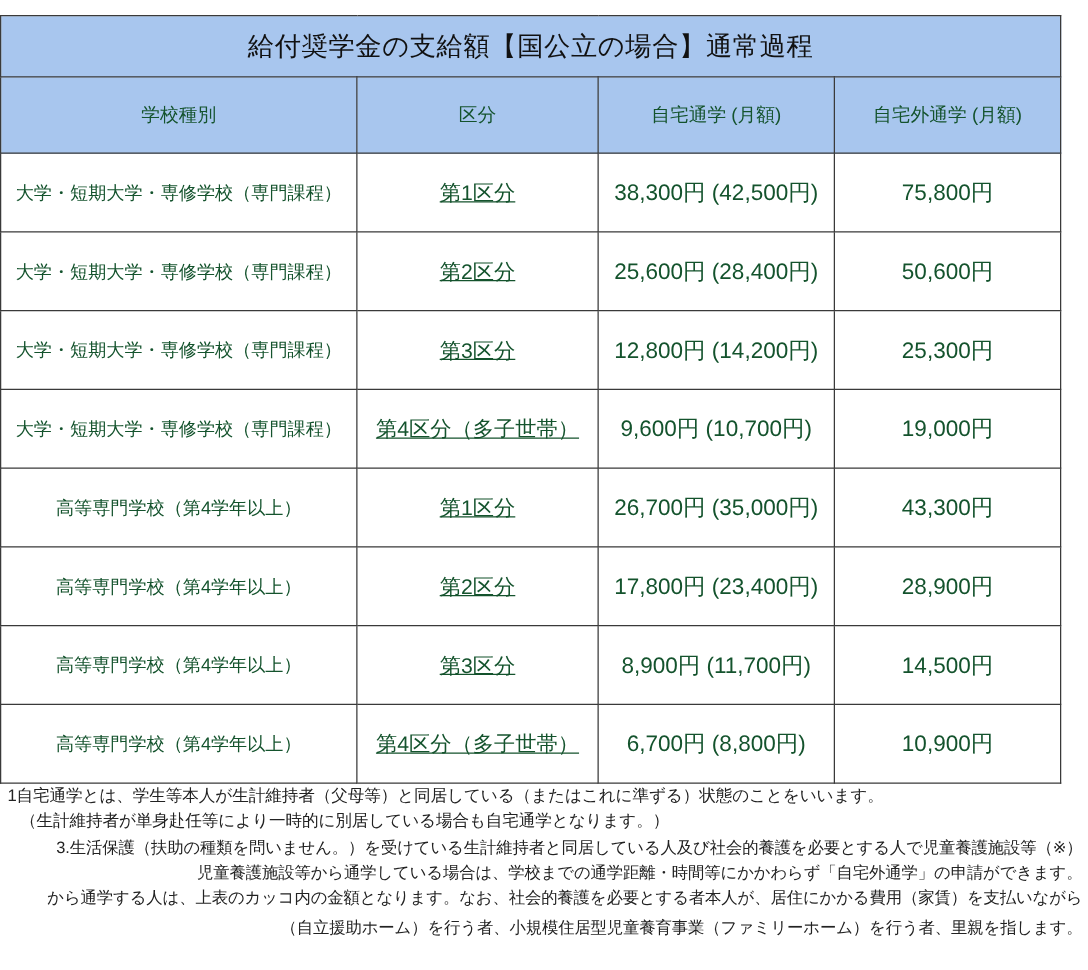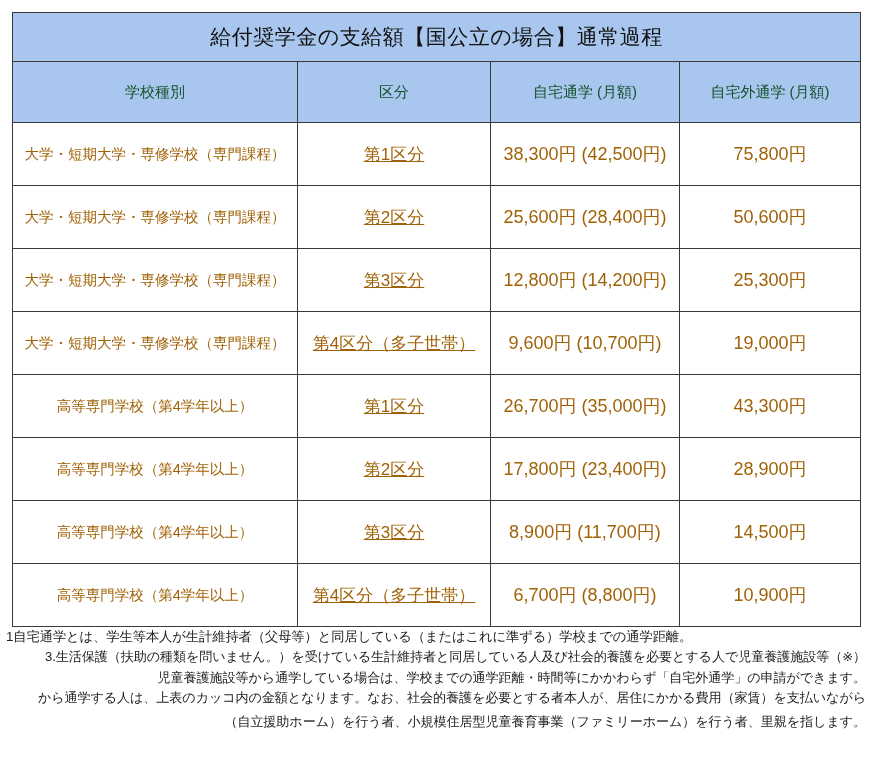--- a/index.html
+++ b/index.html
@@ -17,21 +17,21 @@
   .page {
     position: relative;
     width: 870px;
     height: 776px;
     box-sizing: border-box;
   }
 
   
   .table-wrap {
     position: absolute;
-    left: 12px;
+    left: 0;
     top: 12px;
     width: 848px;
   }
   table.benefit-table {
     width: 848px;
     border-collapse: collapse;
     table-layout: fixed;
     background: #ffffff;
   }
   table.benefit-table td,
@@ -59,21 +59,21 @@
     height: 60px;
     font-size: 15px;
     font-weight: bold;
     color: #14532d;
   }
 
   
   .body-cell {
     height: 62px;
     font-size: 14.5px;
-    color: #a16207;
+    color: #14532d;
     border-color: #4a4a4a;
   }
   .body-cell.school { font-size: 14.5px; }
   .body-cell.kubun  { font-size: 17px; text-decoration: underline; }
   .body-cell.money  { font-size: 18px; }
 
   
   col.c-school { width: 285px; }
   col.c-kubun  { width: 193px; }
   col.c-home   { width: 189px; }
@@ -178,21 +178,22 @@
           <td class="body-cell kubun">第4区分（多子世帯）</td>
           <td class="body-cell money">6,700円 (8,800円)</td>
           <td class="body-cell money">10,900円</td>
         </tr>
 
       </tbody>
     </table>
   </div>
 
   <div class="notes">
-    <p>1自宅通学とは、学生等本人が生計維持者（父母等）と同居している（またはこれに準ずる）学校までの通学距離。</p>
+    <p>1自宅通学とは、学生等本人が生計維持者（父母等）と同居している（またはこれに準ずる）状態のことをいいます。</p>
+    <p class="indent">（生計維持者が単身赴任等により一時的に別居している場合も自宅通学となります。）</p>
     <p class="note-small">3.生活保護（扶助の種類を問いません。）を受けている生計維持者と同居している人及び社会的養護を必要とする人で児童養護施設等（※）</p>
     <p class="note-small">児童養護施設等から通学している場合は、学校までの通学距離・時間等にかかわらず「自宅外通学」の申請ができます。</p>
     <p class="note-small">から通学する人は、上表のカッコ内の金額となります。なお、社会的養護を必要とする者本人が、居住にかかる費用（家賃）を支払いながら</p>
     <div class="gap"></div>
     <p class="note-small">（自立援助ホーム）を行う者、小規模住居型児童養育事業（ファミリーホーム）を行う者、里親を指します。</p>
   </div>
 
 </div>
 
 </body></html>

